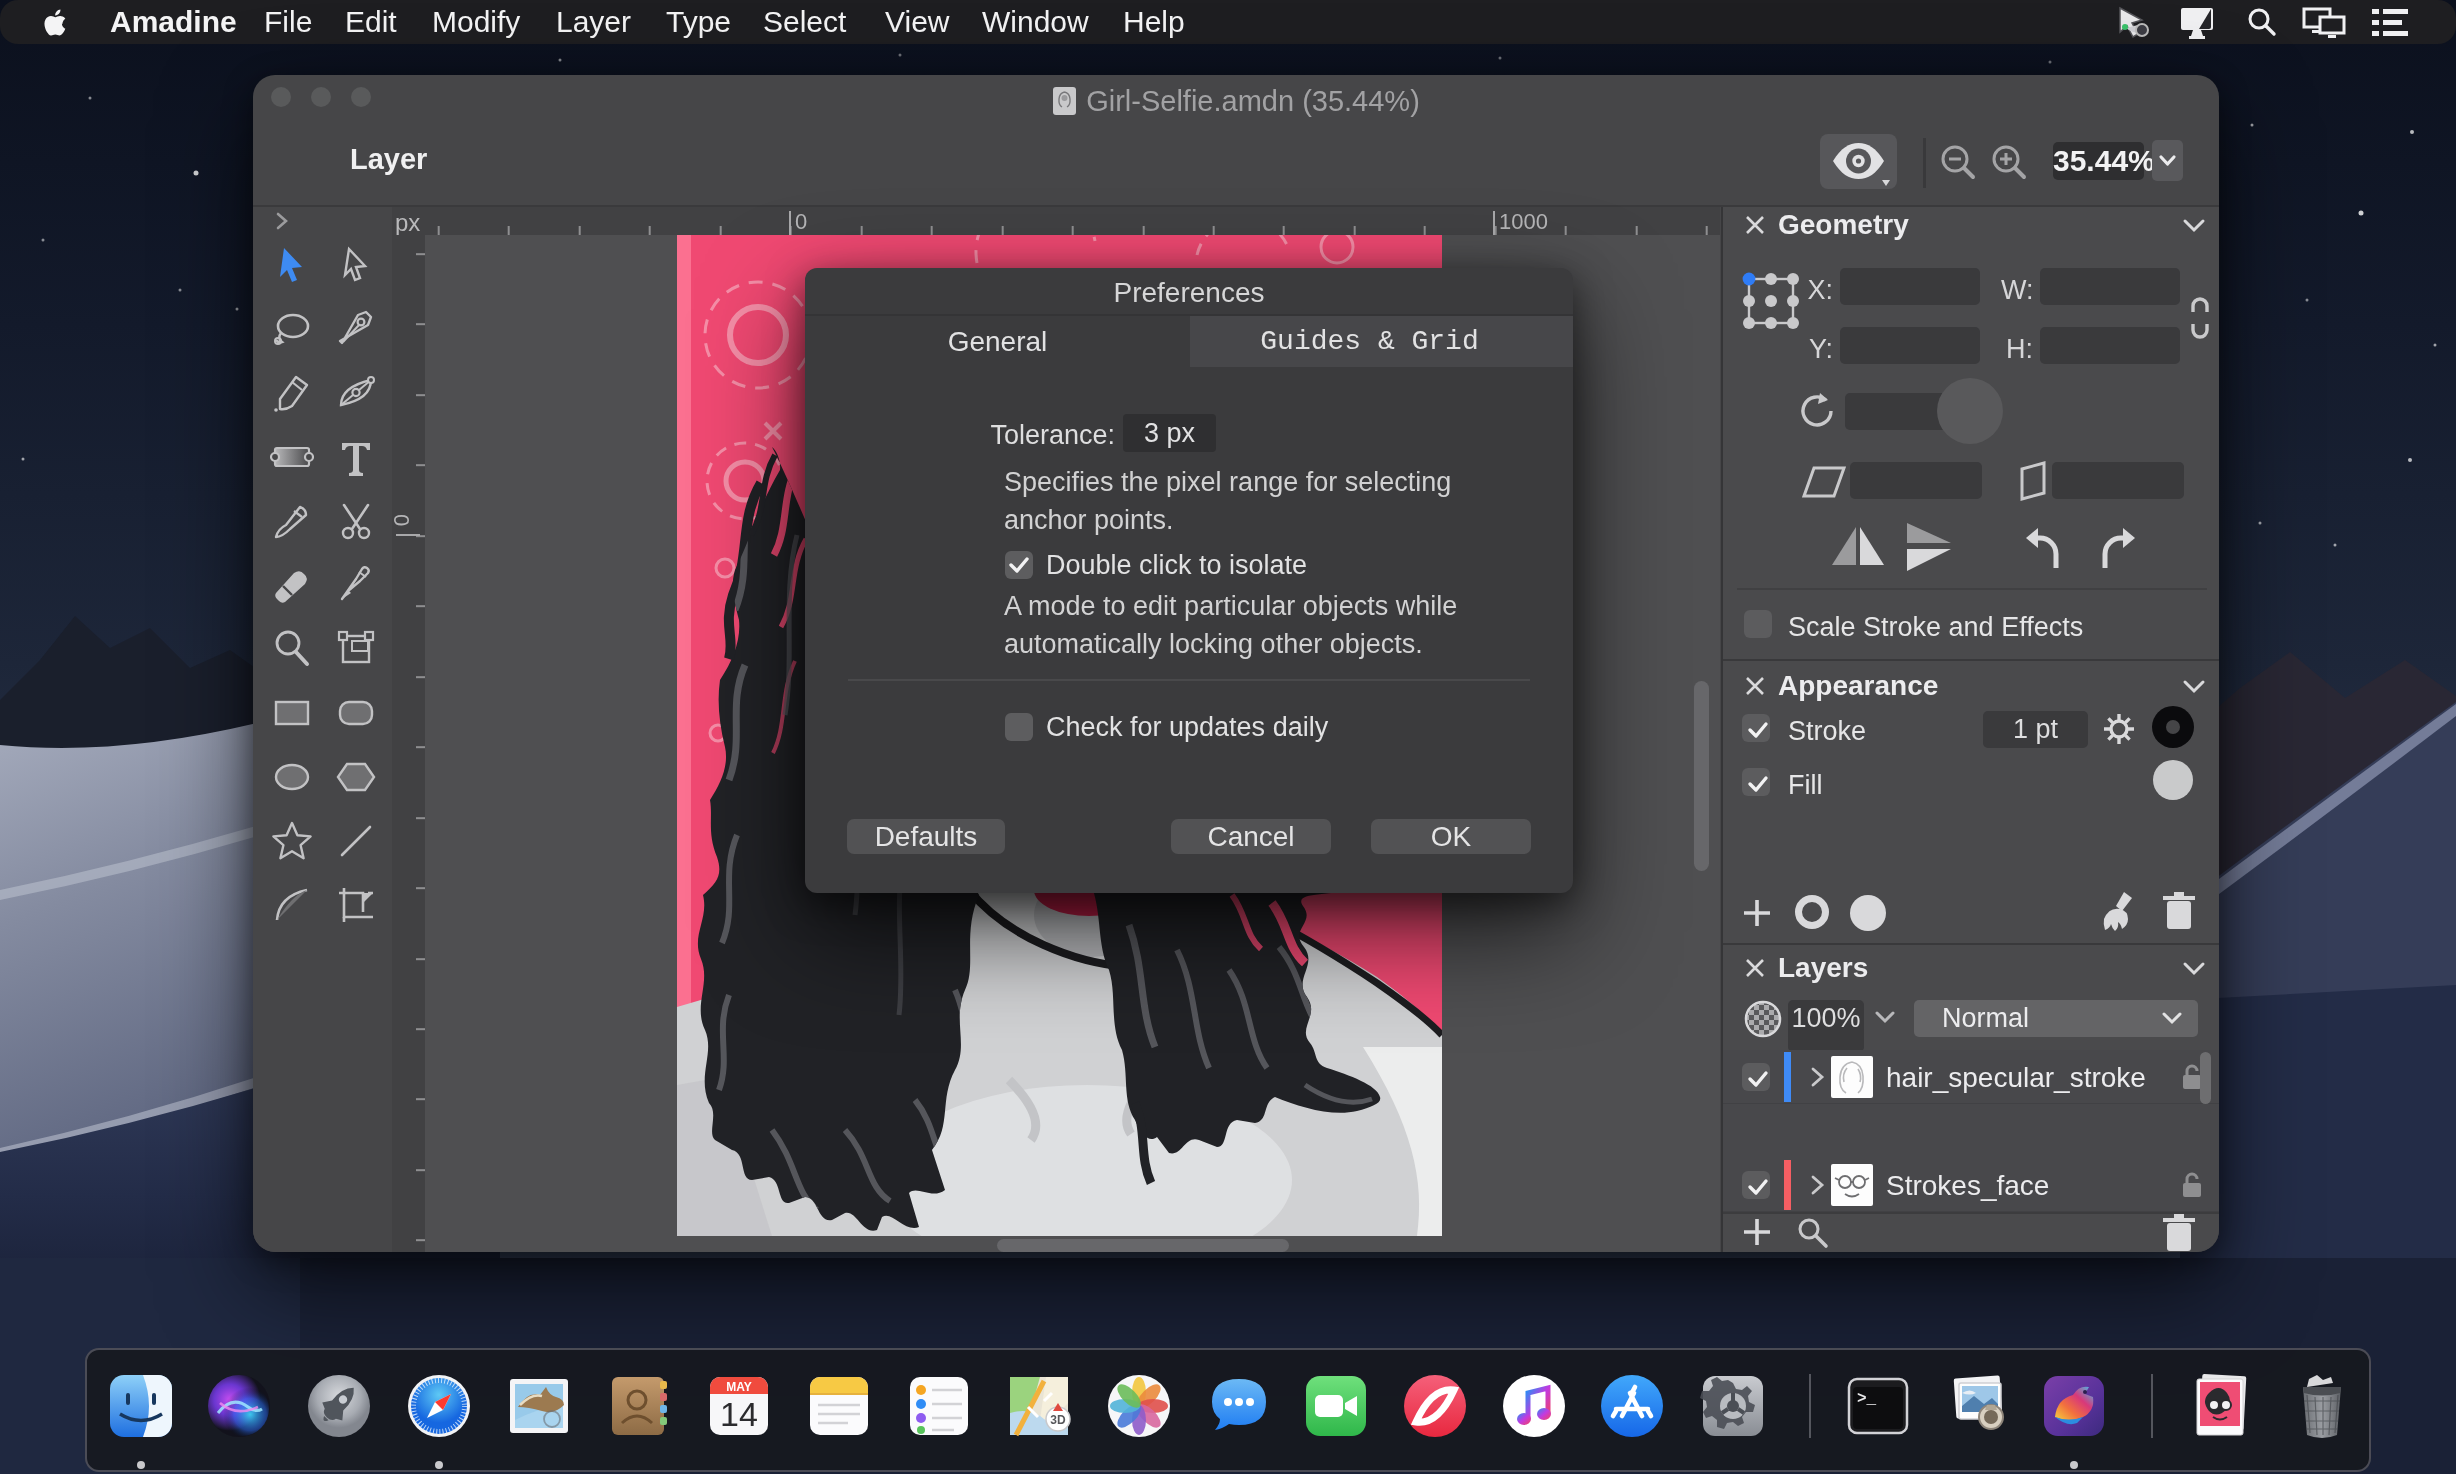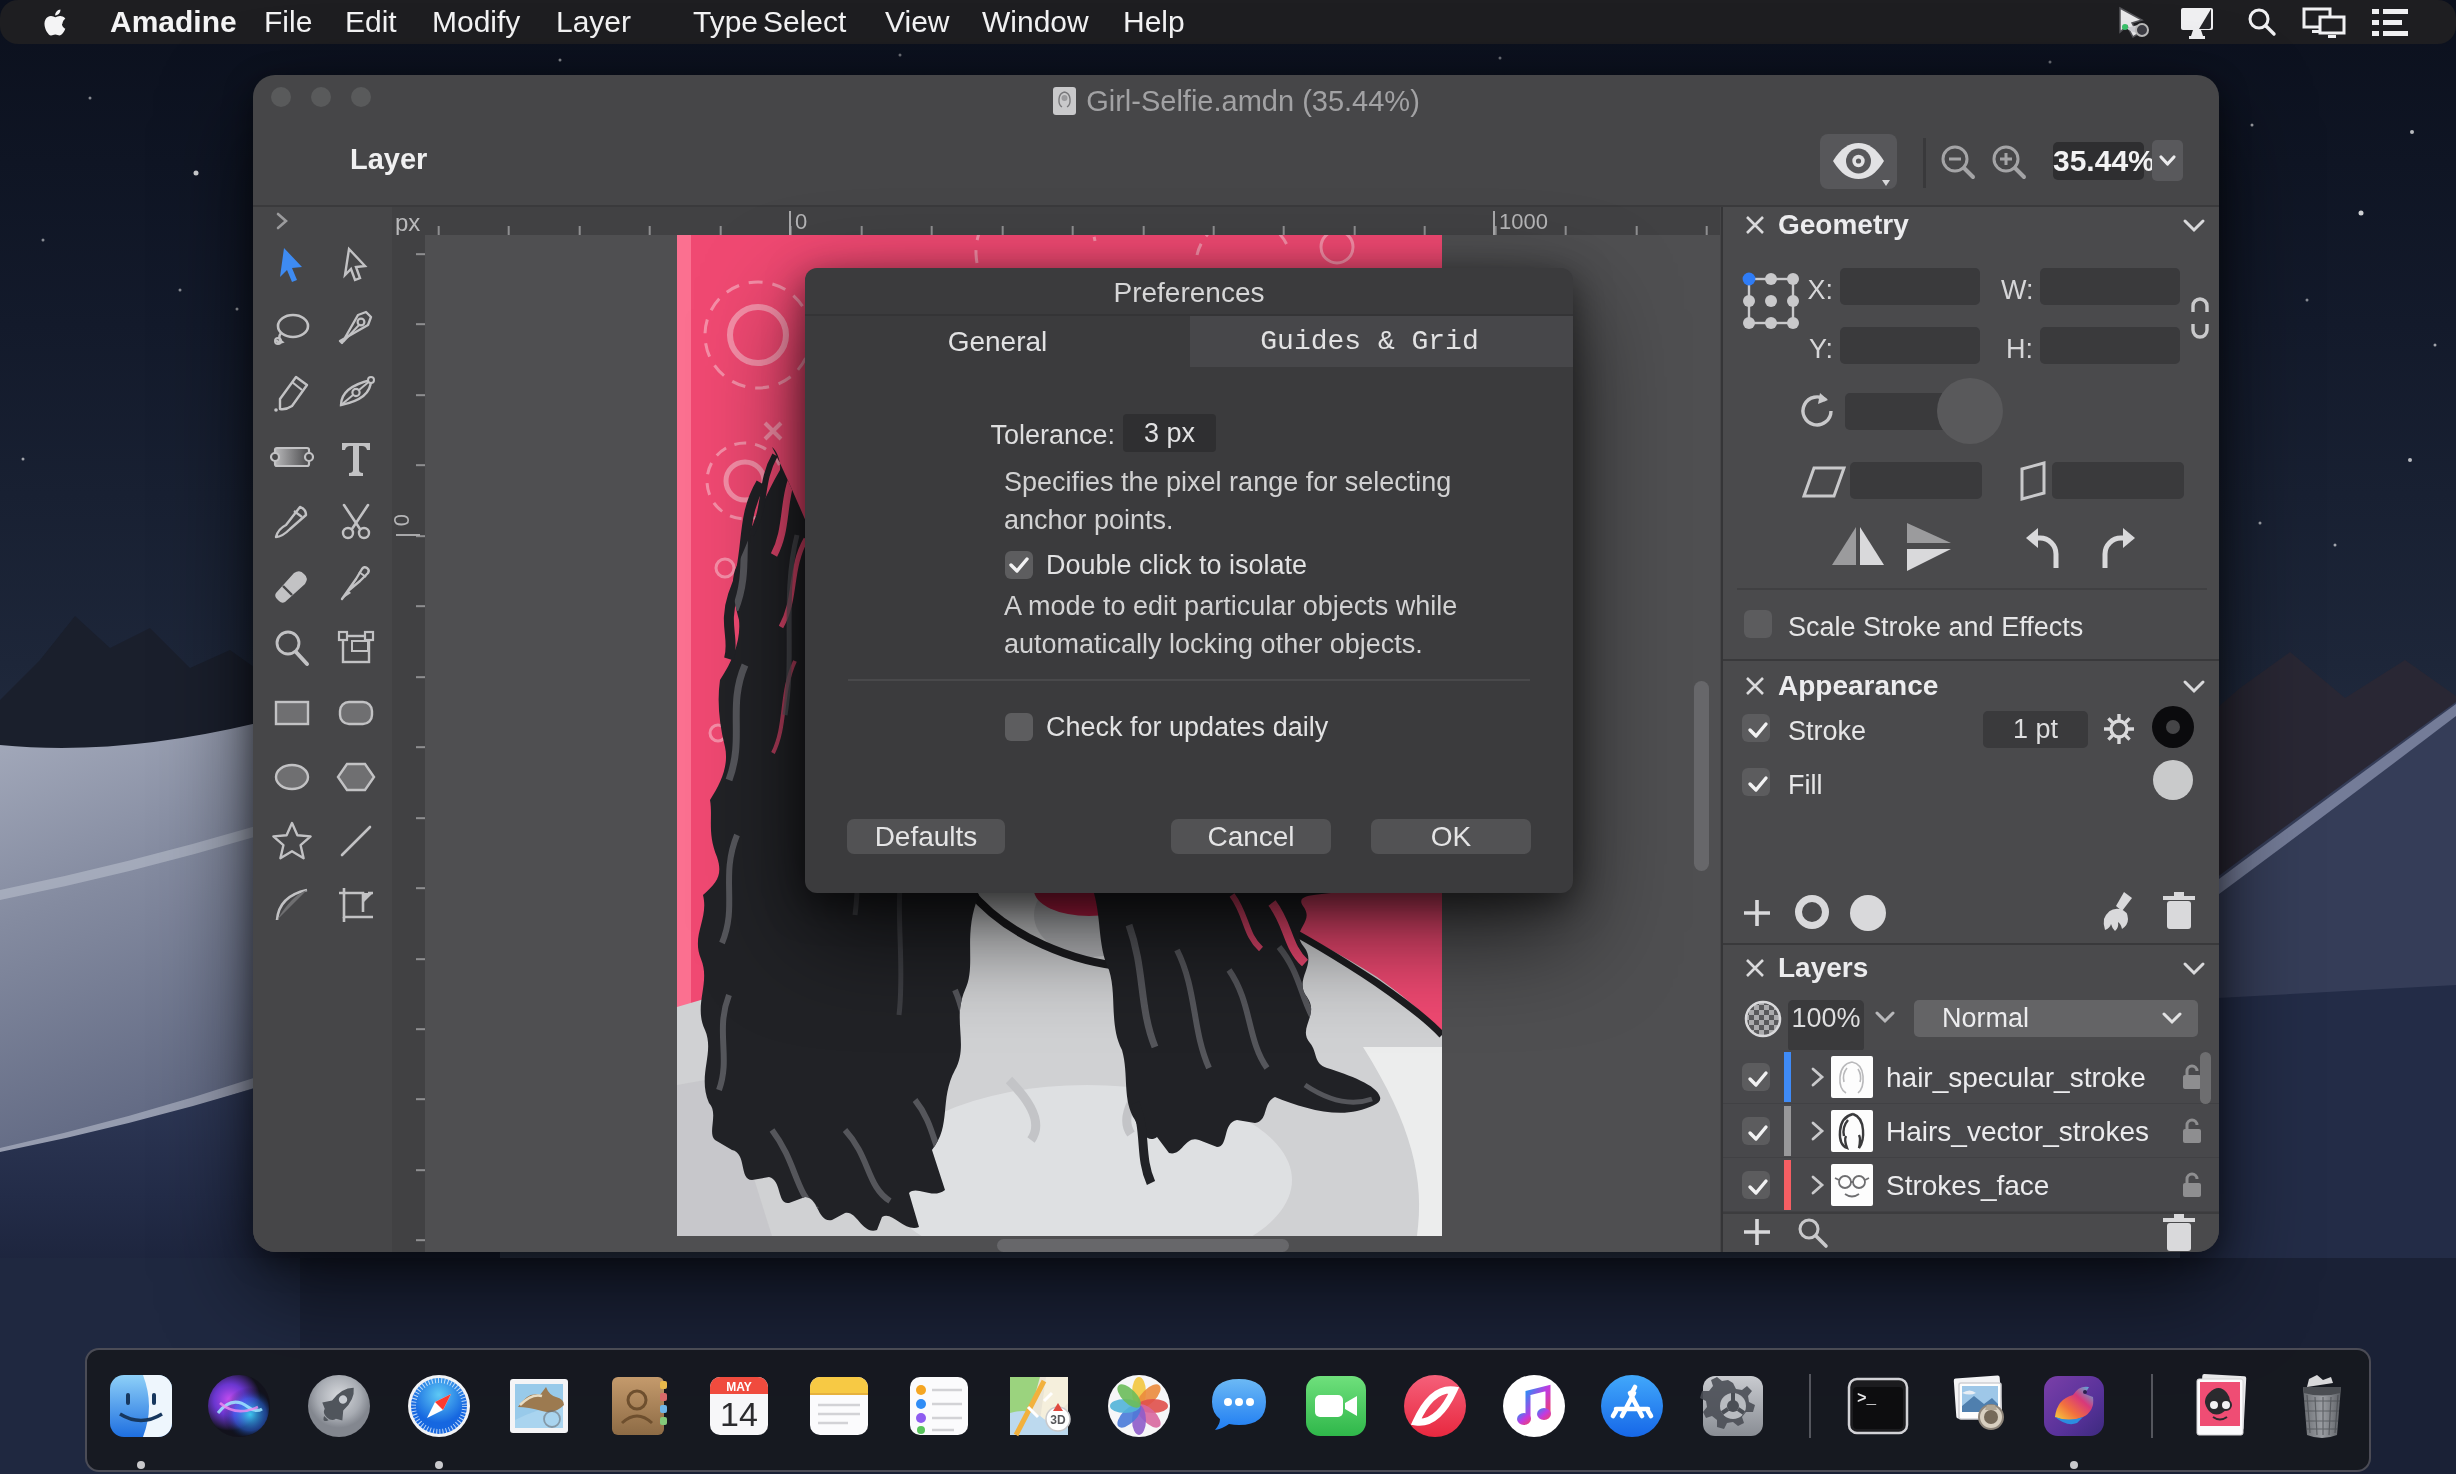--- a/index.html
+++ b/index.html
@@ -125,21 +125,21 @@
 
 <div id="menubar">
   <svg style="position:absolute;left:44px;top:8px" width="26" height="30" viewBox="0 0 26 30">
     <path fill="#f4f4f5" d="M18.5 15.9c0-3.4 2.8-5 2.9-5.1-1.6-2.3-4-2.6-4.9-2.7-2.1-.2-4.1 1.2-5.1 1.2-1 0-2.7-1.2-4.4-1.2C4.7 8.2 2.6 9.5 1.5 11.4c-2.2 3.9-.6 9.6 1.6 12.8 1.1 1.5 2.3 3.3 4 3.2 1.6-.1 2.2-1 4.2-1s2.5 1 4.3 1c1.8 0 2.9-1.6 3.9-3.1 1.2-1.8 1.7-3.5 1.8-3.6-.1-.1-3.4-1.4-3.4-5.2zM15.1 5.6c.9-1.1 1.5-2.6 1.3-4.1-1.3.1-2.9.9-3.8 2-.8 1-1.6 2.5-1.4 4 1.5.1 3-.8 3.9-1.9z"></path>
   </svg>
   <div class="mi" style="left:110px;font-weight:bold;">Amadine</div>
   <div class="mi" style="left:264px;">File</div>
   <div class="mi" style="left:345px;">Edit</div>
   <div class="mi" style="left:432px;">Modify</div>
   <div class="mi" style="left:556px;">Layer</div>
-  <div class="mi" style="left:666px;margin-left:27px;">Type</div>
+  <div class="mi" style="left:666px;">Type</div>
   <div class="mi" style="left:763px;">Select</div>
   <div class="mi" style="left:885px;">View</div>
   <div class="mi" style="left:982px;">Window</div>
   <div class="mi" style="left:1123px;">Help</div>
   <svg style="position:absolute;left:2112px;top:6px" width="44" height="34" viewBox="0 0 44 34">
     <path d="M8 2 L30 14 L20 17 L26 28 L21 31 L15 20 L8 26 Z" fill="#e8e8ea" stroke="#55555a" stroke-width="1.5"></path>
     <path d="M14 22 Q24 30 34 24 L30 18 Z" fill="#cfcfd4"></path>
     <circle cx="30" cy="24" r="6" fill="#3c3c44" stroke="#bbb" stroke-width="2"></circle>
     <circle cx="13" cy="21" r="3" fill="#39c26b"></circle>
   </svg>
@@ -580,39 +580,20 @@
           </svg>
         <div class="lthumb"><svg width="42" height="42" viewBox="0 0 42 42">
               <path d="M21 6 q-11 2 -12 15 q-1 12 6 16 M21 6 q10 2 11 14 q1 12 -5 17 M16 12 q-5 6 -3 14 M27 13 q4 6 2 13" stroke="#b9b9bb" stroke-width="1.6" fill="none"></path>
             </svg></div>
         <div class="llab">hair_specular_stroke</div>
         <svg class="llock" viewBox="0 0 24 30">
             <rect x="3" y="13" width="18" height="14" rx="2" fill="#8e8e90"></rect>
             <path d="M7 13 v-4 a5 5 0 0 1 10 0" stroke="#8e8e90" stroke-width="3" fill="none"></path>
           </svg>
       </div>
-      <div class="lrow" style="top:54px;">
-        <div class="cb" style="left:19px;top:13px;">
-            <svg width="28" height="28" viewBox="0 0 28 28">
-              <path d="M6 14 L12 20 L22 8" stroke="#f2f2f3" stroke-width="3.4" fill="none" stroke-linecap="round" stroke-linejoin="round"></path>
-            </svg>
-          </div>
-        <div class="lbar" style="background:#98989a;"></div>
-        <svg class="ldis" viewBox="0 0 20 24">
-            <path d="M6 4 L15 12 L6 20" stroke="#c9c9cb" stroke-width="2.8" fill="none" stroke-linecap="round"></path>
-          </svg>
-        <div class="lthumb"><svg width="42" height="42" viewBox="0 0 42 42">
-              <path d="M22 4 q-12 3 -13 17 q-1 14 7 17 q-3 -8 -1 -12 M22 4 q9 3 10 16 q1 11 -4 18 q2 -9 0 -13 M17 10 q-6 7 -4 16" stroke="#3a3a3c" stroke-width="2.4" fill="none"></path>
-            </svg></div>
-        <div class="llab">Hairs_vector_strokes</div>
-        <svg class="llock" viewBox="0 0 24 30">
-            <rect x="3" y="13" width="18" height="14" rx="2" fill="#8e8e90"></rect>
-            <path d="M7 13 v-4 a5 5 0 0 1 10 0" stroke="#8e8e90" stroke-width="3" fill="none"></path>
-          </svg>
-      </div>
       <div class="lrow" style="top:108px;">
         <div class="cb" style="left:19px;top:13px;">
             <svg width="28" height="28" viewBox="0 0 28 28">
               <path d="M6 14 L12 20 L22 8" stroke="#f2f2f3" stroke-width="3.4" fill="none" stroke-linecap="round" stroke-linejoin="round"></path>
             </svg>
           </div>
         <div class="lbar" style="background:#f55e63;"></div>
         <svg class="ldis" viewBox="0 0 20 24">
             <path d="M6 4 L15 12 L6 20" stroke="#c9c9cb" stroke-width="2.8" fill="none" stroke-linecap="round"></path>
           </svg>

